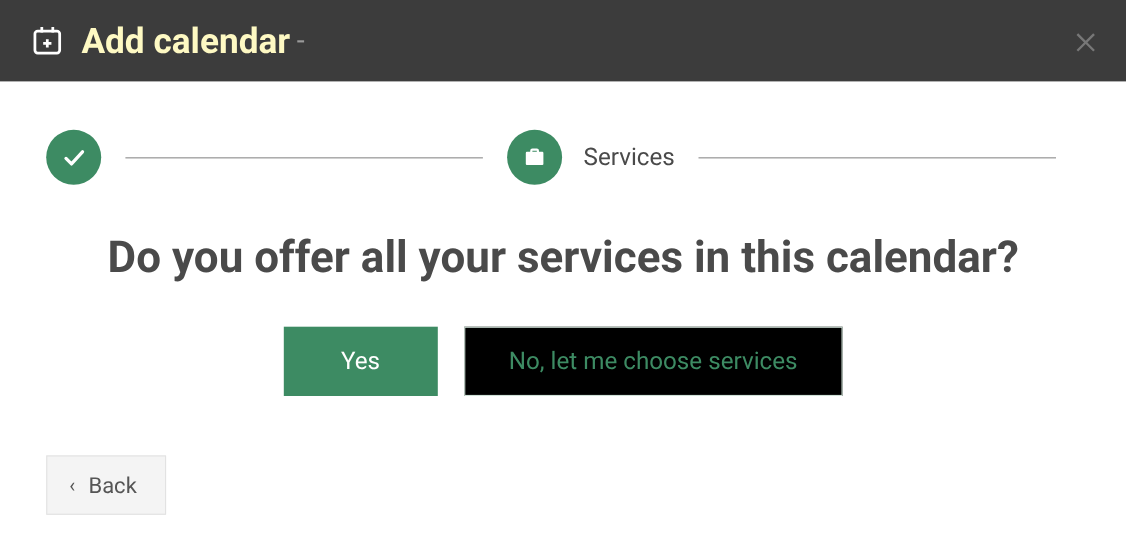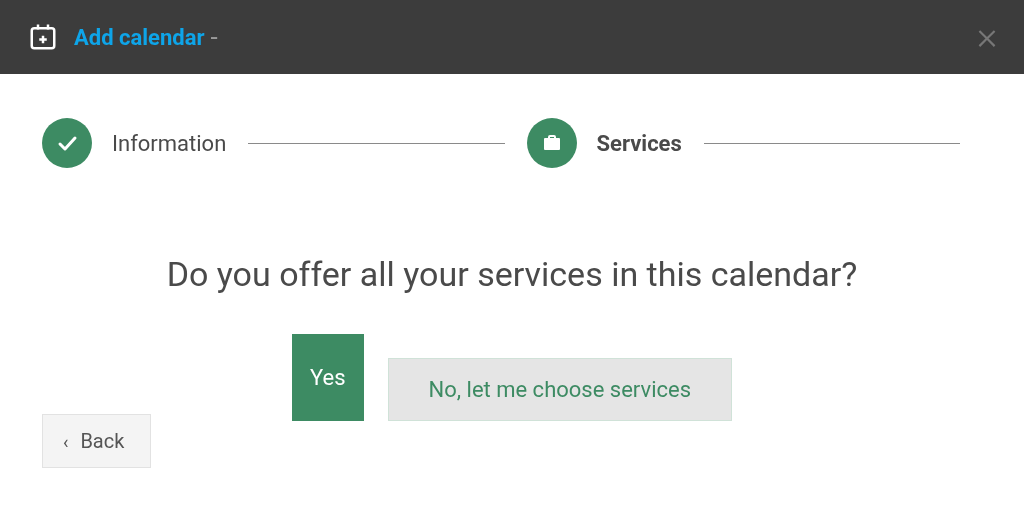--- a/index.html
+++ b/index.html
@@ -15,60 +15,59 @@
   .header {
     background: #3c3c3c;
     height: 74px;
     display: flex;
     align-items: center;
     padding: 0 28px;
     position: relative;
   }
   .header-icon { display:flex; align-items:center; margin-right:16px; color:#fff; }
   .header-icon svg { width:30px; height:30px; }
-  .header-title { font-size:22px; font-weight:700; color:#0ea5e9; }
+  .header-title { font-size:32px; font-weight:700; color:#fef9c3; }
   .header-subtitle { font-size:26px; font-weight:400; color:#9a9a9a; margin-left:6px; }
   .close-btn {
     position:absolute; right:24px; top:50%; transform:translateY(-50%);
     color:#777; cursor:pointer; display:flex; align-items:center;
   }
   .close-btn svg { width:26px; height:26px; }
   .stepper {
     display:flex; align-items:center; padding:44px 42px 20px 42px;
   }
   .step { display:flex; align-items:center; }
   .step-circle {
     width:50px; height:50px; border-radius:50%;
     display:flex; align-items:center; justify-content:center;
     flex-shrink:0;
   }
   .step-circle.green { background:#3d8b63; }
   .step-circle.grey  { background:#b5b5b5; }
   .step-circle svg { width:24px; height:24px; color:#fff; }
   .step-label { font-size:22px; margin-left:20px; color:#4a4a4a; }
-  .step-label.active { font-weight:700; }
+  .step-label.active { font-weight:400; }
   .divider {
     flex:1; height:1px; background:#8a8a8a; margin:0 22px;
   }
 
   .question {
-    text-align:center; font-size:34px; font-weight:400; color:#4a4a4a;
-    margin:66px 0 40px 0;
+    text-align:center; font-size:40px; font-weight:700; color:#4a4a4a;
+    margin:22px 0 40px 0;
   }
 
   .btn-row { display:flex; justify-content:center; gap:24px; }
   .btn {
-    font-size:22px; padding:18px 18px; cursor:pointer; border:none;
+    font-size:22px; padding:18px 52px; cursor:pointer; border:none;
     font-family:inherit;
   }
   .btn-yes { background:#3d8b63; color:#fff; }
   .btn-no  {
-    background:#e5e5e5; color:#3d8b63; border:1px solid #d0e2d8;
+    background:#000000; color:#3d8b63; border:1px solid #d0e2d8;
     padding:18px 40px;
-    margin-top:24px;
   }
 
   .back-btn {
     position:absolute; left:42px; bottom:40px;
     background:#f4f4f4; border:1px solid #e2e2e2; color:#555;
     font-size:20px; padding:14px 26px 14px 20px; cursor:pointer;
     display:flex; align-items:center; font-family:inherit;
   }
   .back-btn .chevron { font-size:18px; margin-right:12px; color:#555; }
 </style>
@@ -95,21 +94,20 @@
   </span>
 </div>
 
 <div class="stepper">
   <div class="step">
     <span class="step-circle green">
       <svg viewBox="0 0 24 24" fill="none" stroke="currentColor" stroke-width="3" stroke-linecap="round" stroke-linejoin="round">
           <polyline points="5 13 10 18 20 7"></polyline>
         </svg>
     </span>
-    <span class="step-label">Information</span>
   </div>
 
   <div class="divider"></div>
 
   <div class="step">
     <span class="step-circle green">
       <svg viewBox="0 0 24 24" fill="currentColor">
           <path d="M10 4h4a2 2 0 0 1 2 2v1h3a1 1 0 0 1 1 1v10a1 1 0 0 1-1 1H5a1 1 0 0 1-1-1V8a1 1 0 0 1 1-1h3V6a2 2 0 0 1 2-2zm0 3h4V6h-4v1z"></path>
         </svg>
     </span>

